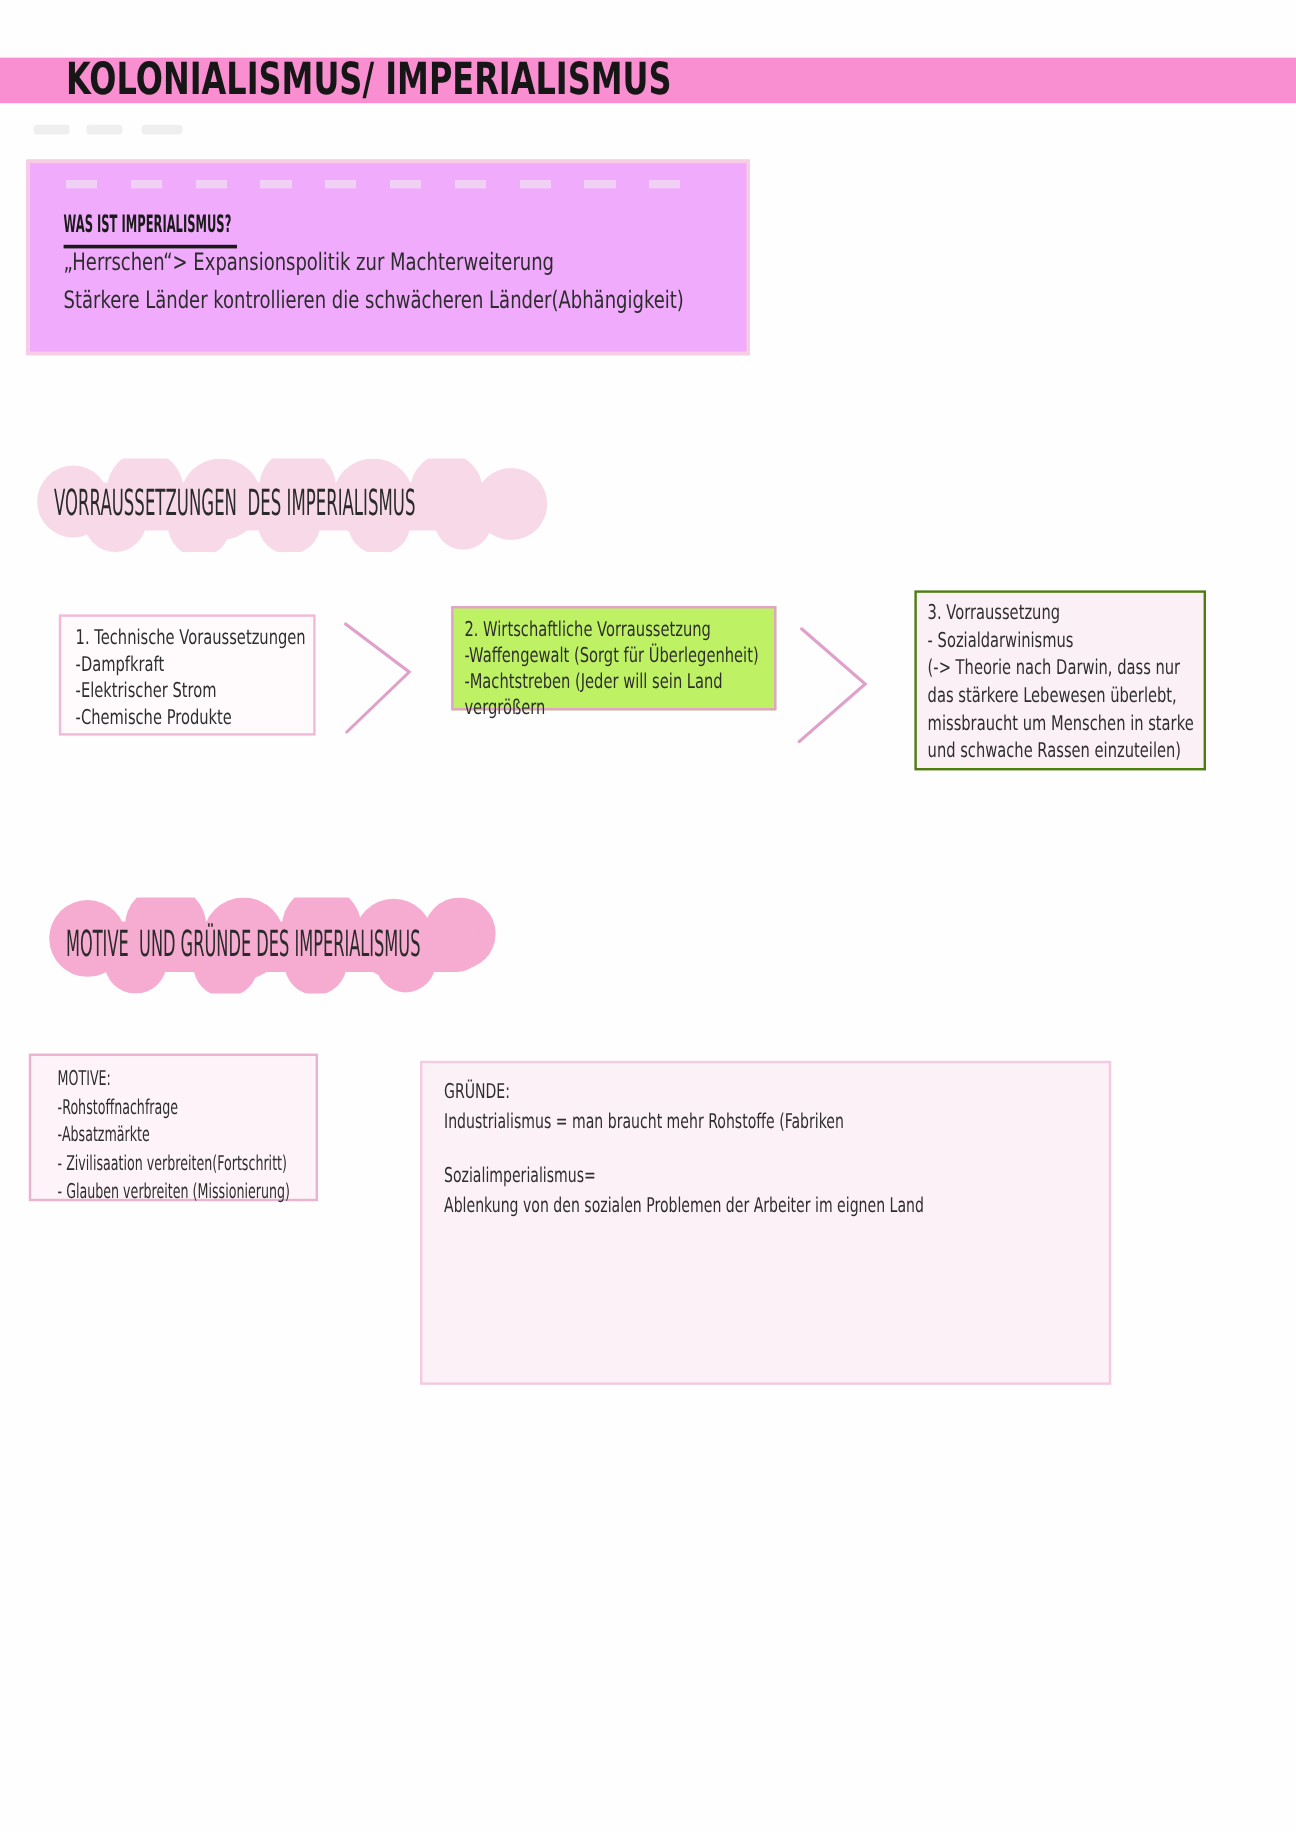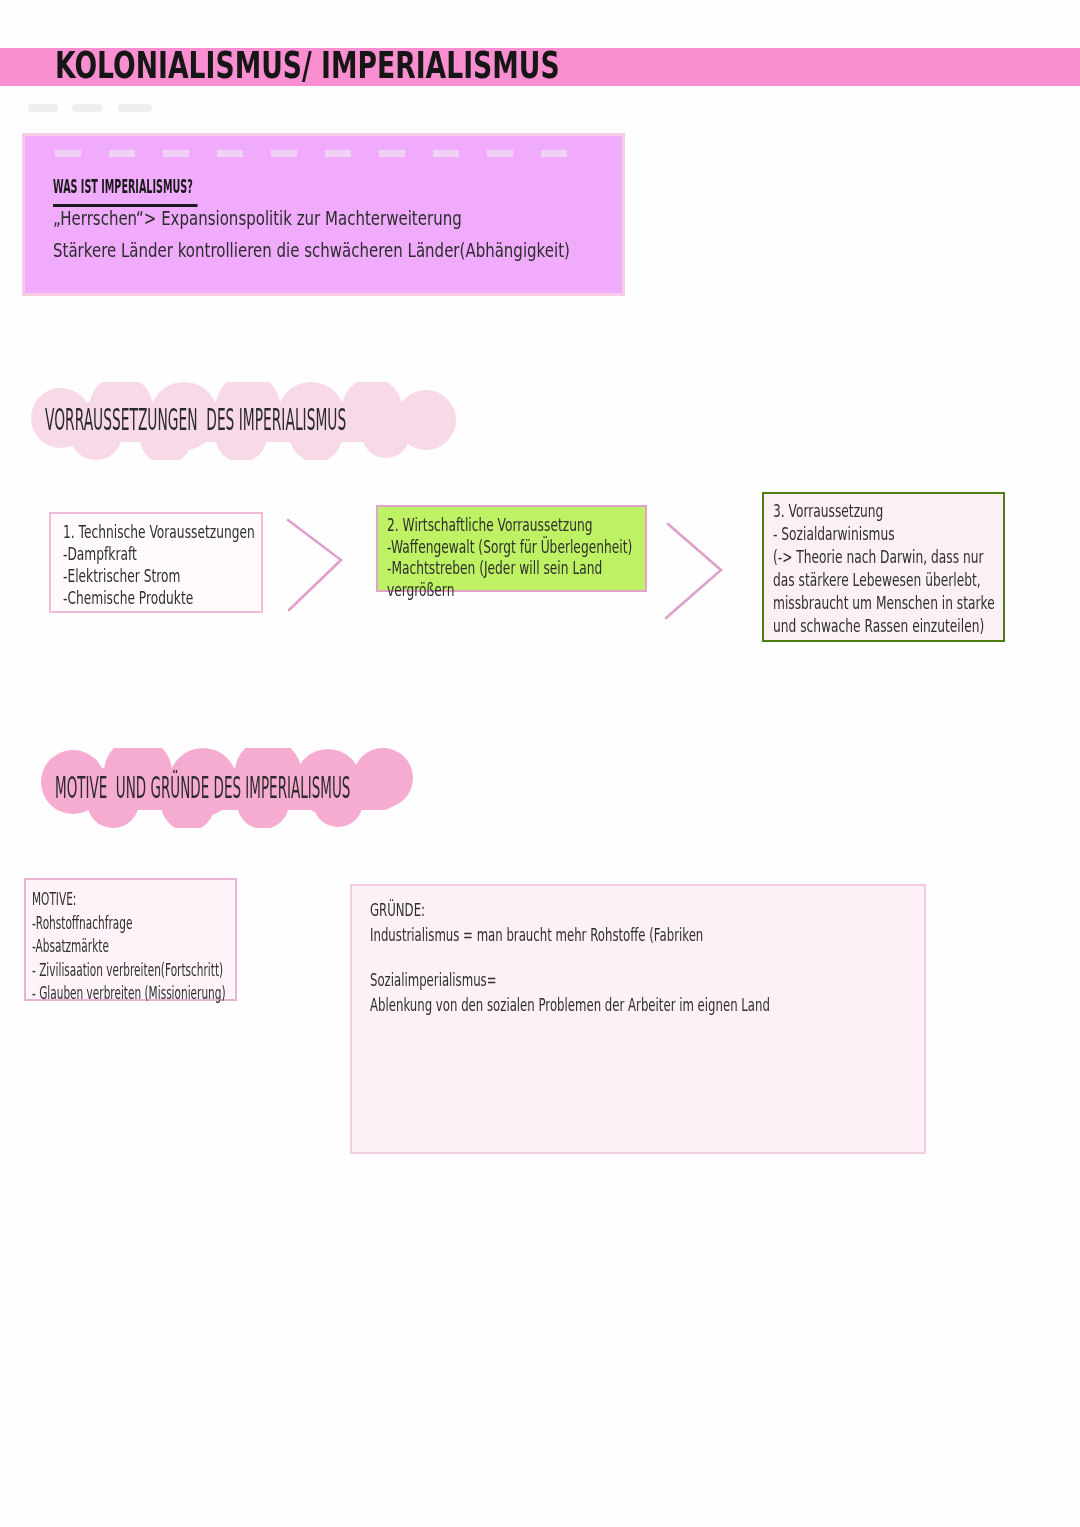--- a/index.html
+++ b/index.html
@@ -56,22 +56,22 @@
   .t-line { font-size:17px; color:#2e2e2e; white-space:nowrap;
     transform:scaleX(0.72); transform-origin:0 50%; }
   .nb1 .t-line { line-height:22px; }
   .nb2 .t-line { line-height:21.5px; }
   .nb3 .t-line { line-height:23px; }
   .chevron { position:absolute; }
   .chev1 { left:284px; top:514px; }
   .chev2 { left:662px; top:518px; }
   
   .motive-box {
-    position:absolute; left:24px; top:878px; width:213px; height:123px; box-sizing:border-box;
-    border:2px solid #eab2d3; background:#fdf3f8; padding:8px 0 0 6px;
+    position:absolute; left:24px; top:878px; width:241px; height:123px; box-sizing:border-box;
+    border:2px solid #eab2d3; background:#fdf3f8; padding:8px 0 0 22px;
   }
   .motive-box .t-line { line-height:23.5px; transform:scaleX(0.62); }
   .gruende-box {
     position:absolute; left:350px; top:884px; width:576px; height:270px; box-sizing:border-box;
     border:2px solid #f4cce1; background:#fcf1f7; padding:12px 0 0 18px;
   }
   .gruende-box .para { margin:0 0 20px 0; }
   .gruende-box .t-line { line-height:25px; transform:scaleX(0.69); }
 </style>
 </head>

